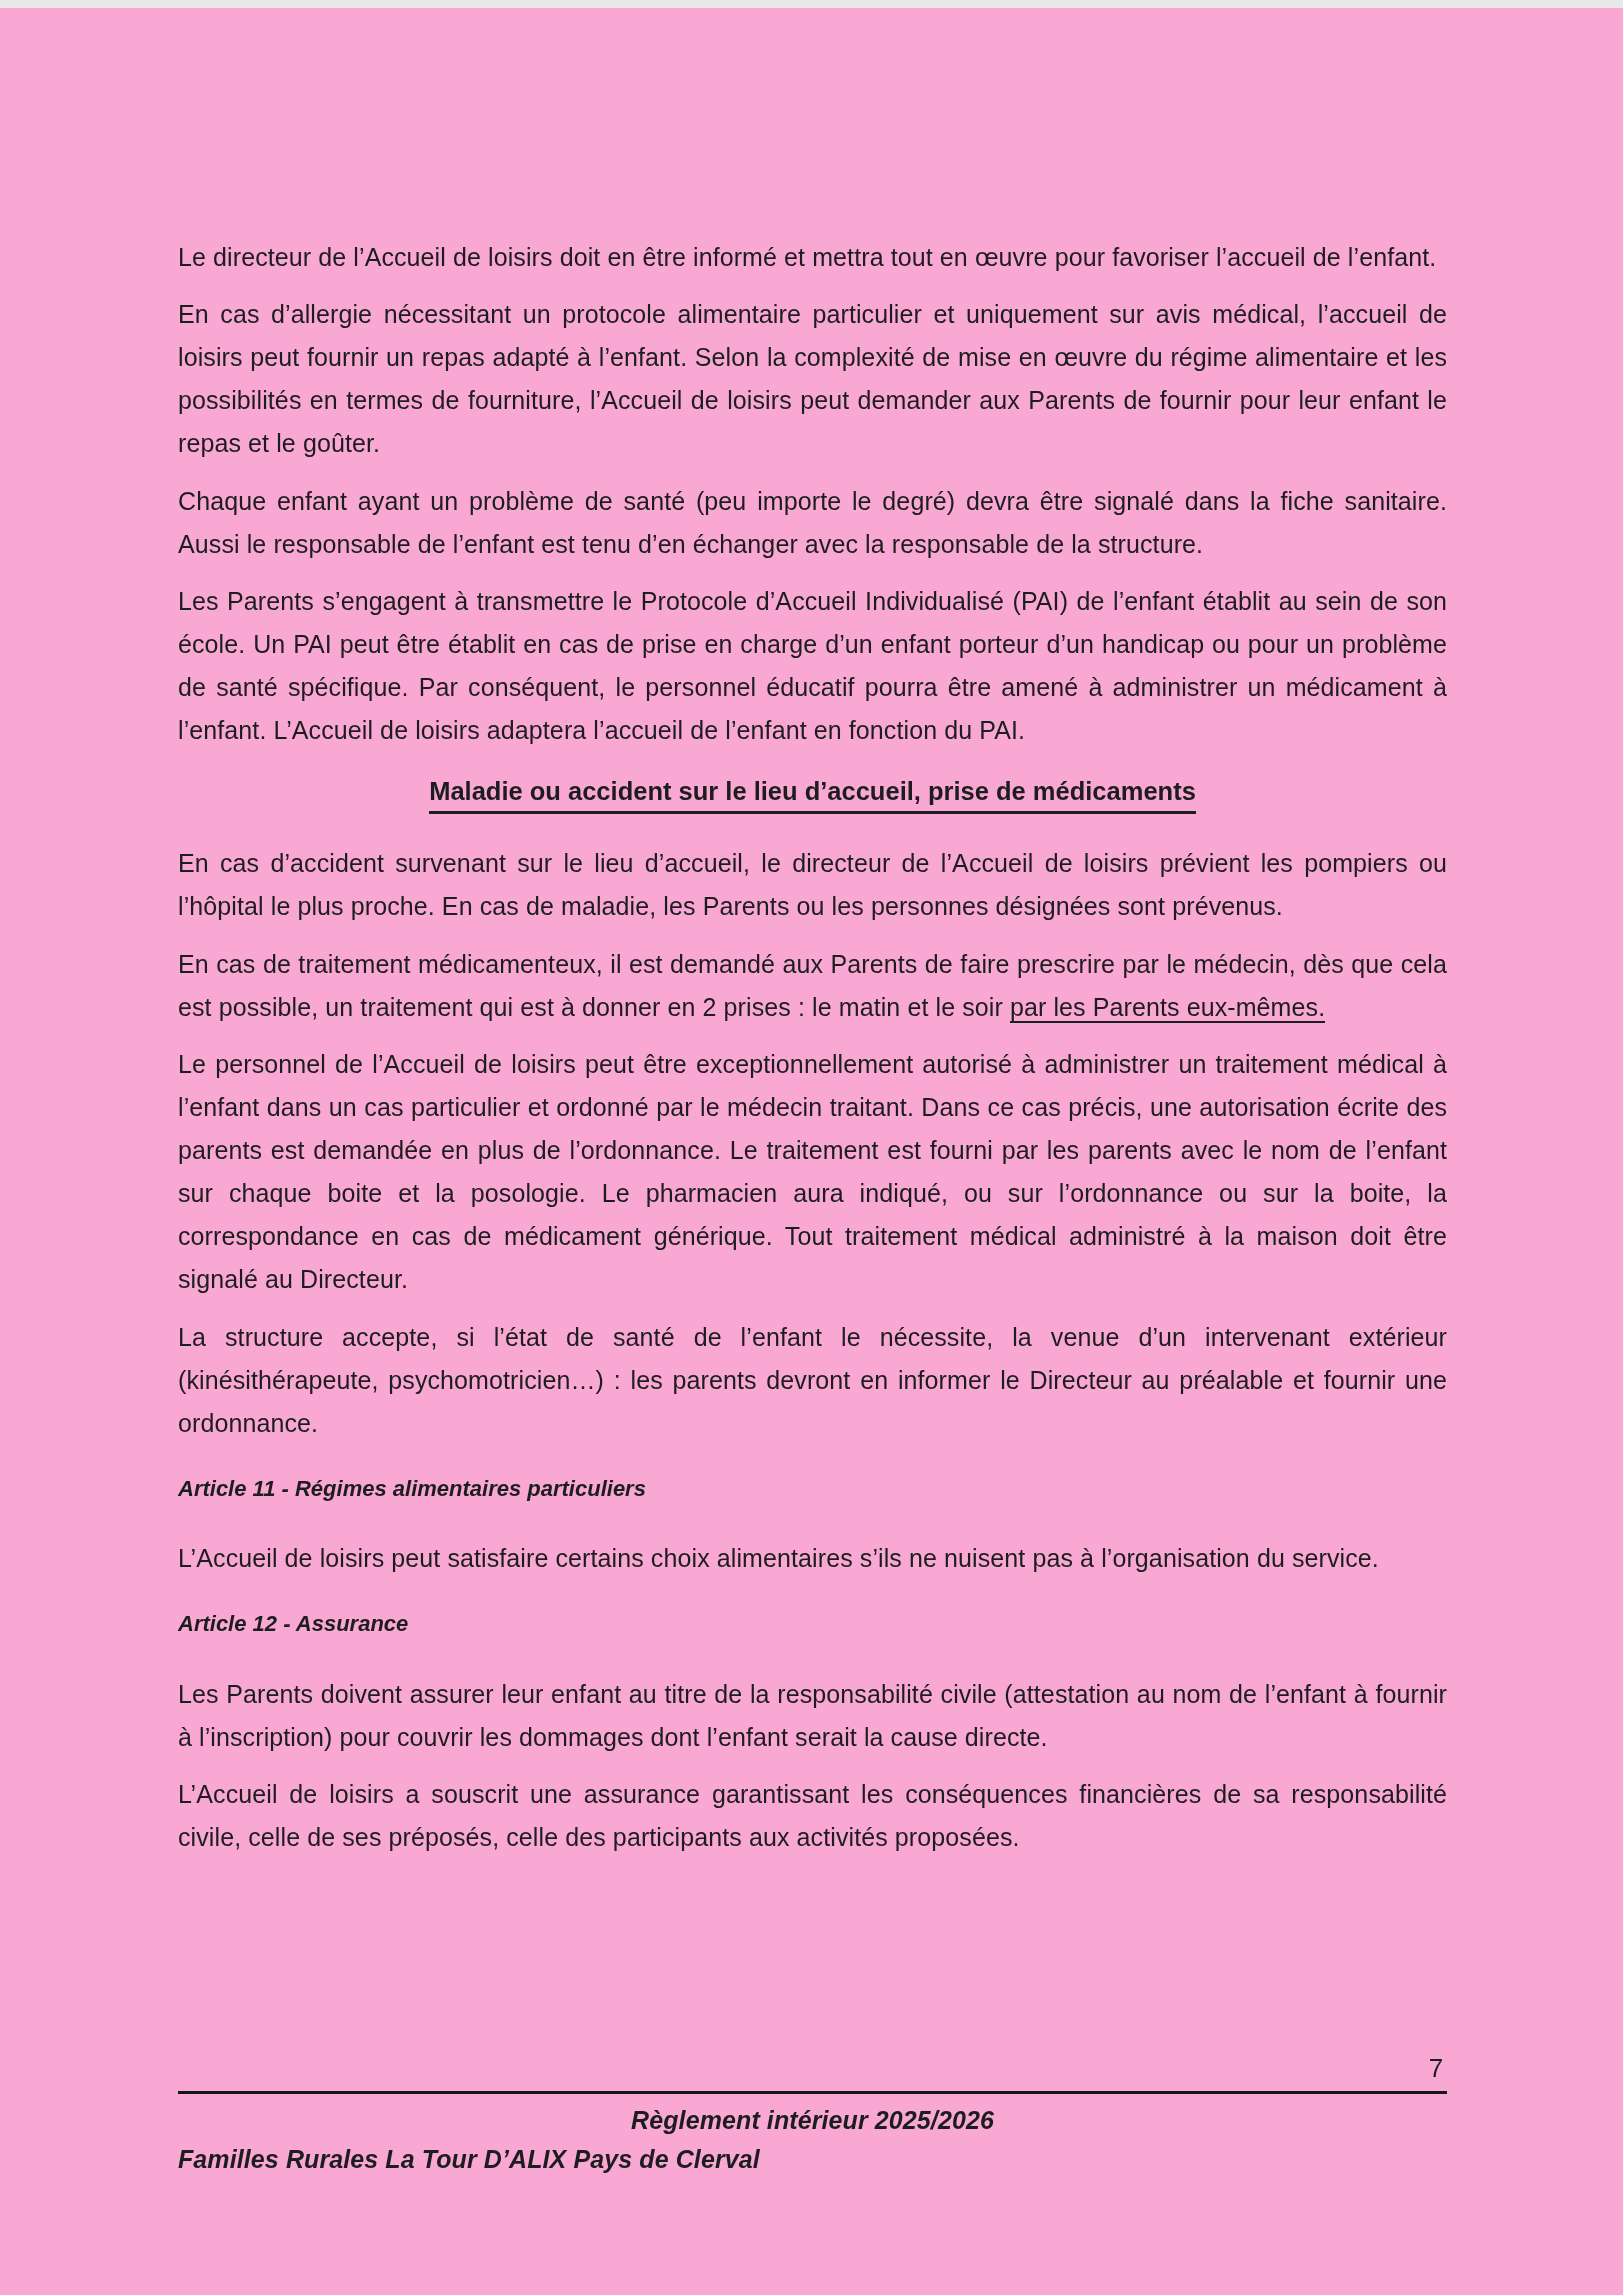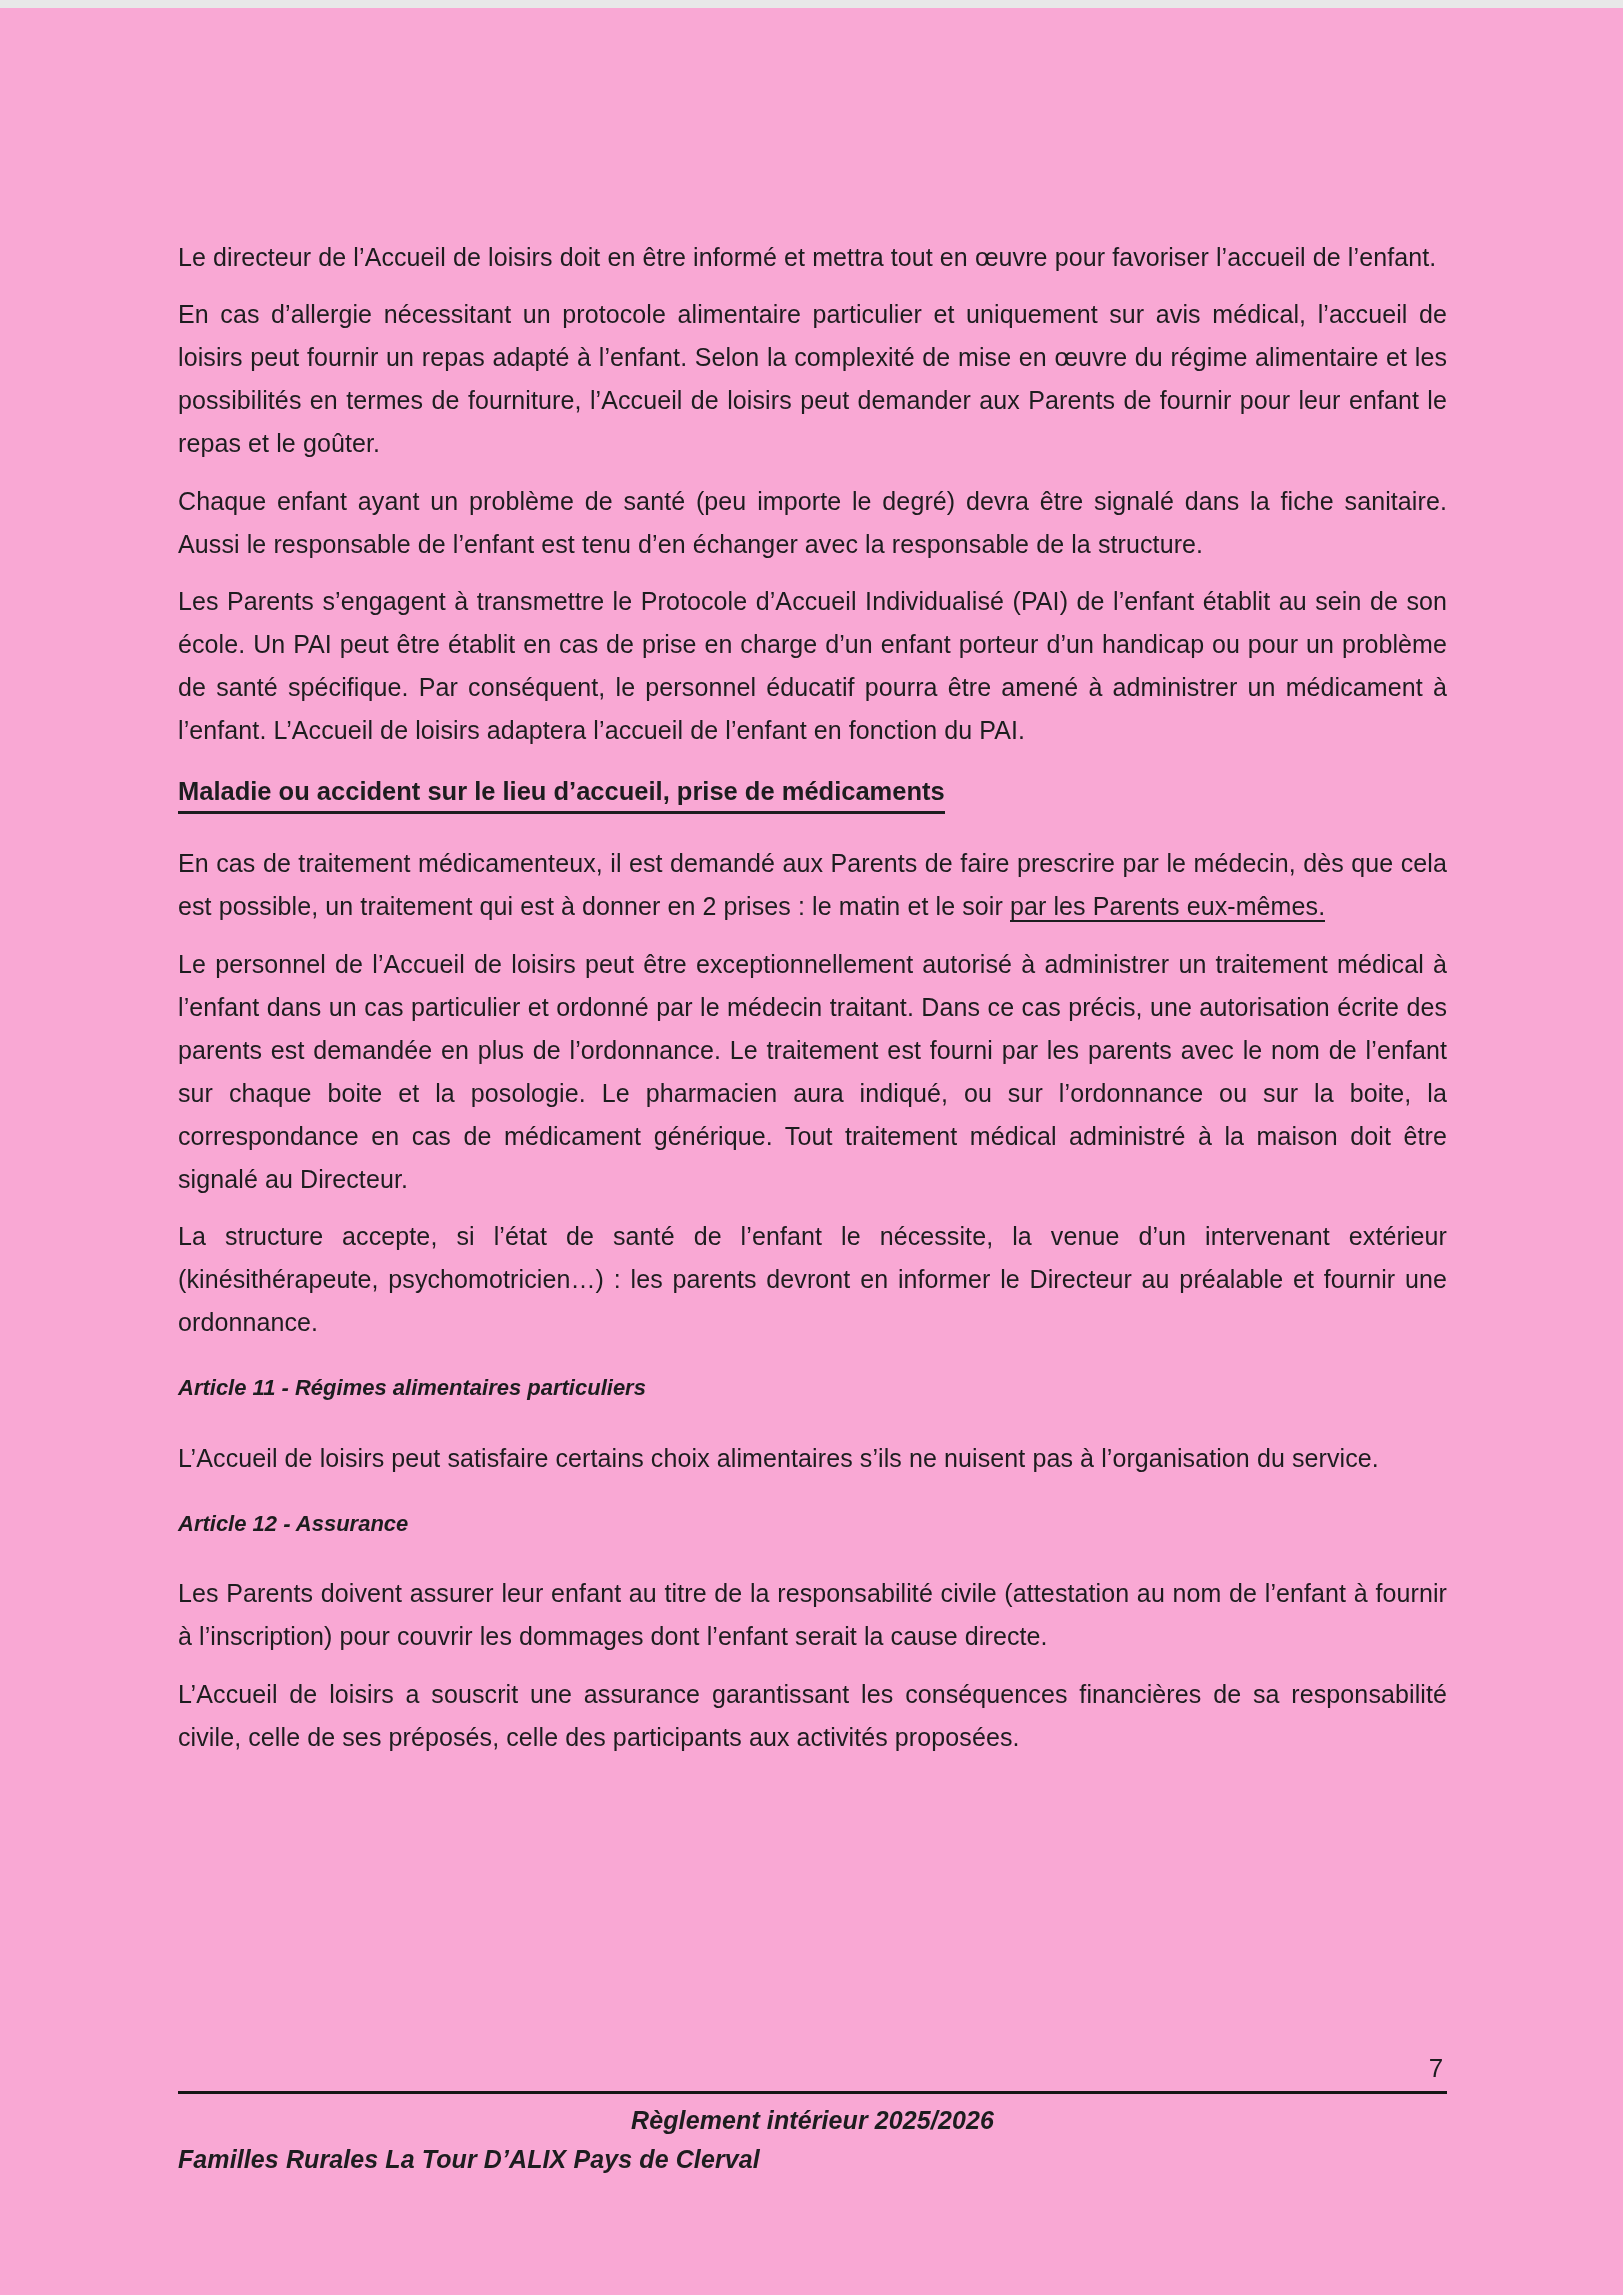--- a/index.html
+++ b/index.html
@@ -29,20 +29,21 @@
     line-height: 43px;
     text-align: justify;
     margin: 0 0 14.4px 0;
     letter-spacing: 0.1px;
   }
   .section-heading {
     font-size: 25.5px;
     line-height: 43px;
     font-weight: bold;
     margin: 18.3px 0 29px 0;
+    text-align: center;
   }
   .section-heading .underline-wrap {
     border-bottom: 3.3px solid #1d1d1f;
     padding-bottom: 5.2px;
   }
   .article-heading {
     font-size: 22px;
     line-height: 43px;
     font-weight: bold;
     font-style: italic;
@@ -90,20 +91,21 @@
     <p class="para">Le directeur de l’Accueil de loisirs doit en être informé et mettra tout en œuvre pour favoriser l’accueil de l’enfant.</p>
 
     <p class="para">En cas d’allergie nécessitant un protocole alimentaire particulier et uniquement sur avis médical, l’accueil de loisirs peut fournir un repas adapté à l’enfant. Selon la complexité de mise en œuvre du régime alimentaire et les possibilités en termes de fourniture, l’Accueil de loisirs peut demander aux Parents de fournir pour leur enfant le repas et le goûter.</p>
 
     <p class="para">Chaque enfant ayant un problème de santé (peu importe le degré) devra être signalé dans la fiche sanitaire. Aussi le responsable de l’enfant est tenu d’en échanger avec la responsable de la structure.</p>
 
     <p class="para">Les Parents s’engagent à transmettre le Protocole d’Accueil Individualisé (PAI) de l’enfant établit au sein de son école. Un PAI peut être établit en cas de prise en charge d’un enfant porteur d’un handicap ou pour un problème de santé spécifique. Par conséquent, le personnel éducatif pourra être amené à administrer un médicament à l’enfant. L’Accueil de loisirs adaptera l’accueil de l’enfant en fonction du PAI.</p>
 
     <h2 class="section-heading"><span class="underline-wrap">Maladie ou accident sur le lieu d’accueil, prise de médicaments</span></h2>
 
+    <p class="para">En cas d’accident survenant sur le lieu d’accueil, le directeur de l’Accueil de loisirs prévient les pompiers ou l’hôpital le plus proche. En cas de maladie, les Parents ou les personnes désignées sont prévenus.</p>
 
     <p class="para"><span>En cas de traitement médicamenteux, il est demandé aux Parents de faire prescrire par le médecin, dès que cela est possible, un traitement qui est à donner en 2 prises : le matin et le soir </span><span class="underline-strong">par les Parents eux-mêmes.</span></p>
 
     <p class="para">Le personnel de l’Accueil de loisirs peut être exceptionnellement autorisé à administrer un traitement médical à l’enfant dans un cas particulier et ordonné par le médecin traitant. Dans ce cas précis, une autorisation écrite des parents est demandée en plus de l’ordonnance. Le traitement est fourni par les parents avec le nom de l’enfant sur chaque boite et la posologie. Le pharmacien aura indiqué, ou sur l’ordonnance ou sur la boite, la correspondance en cas de médicament générique. Tout traitement médical administré à la maison doit être signalé au Directeur.</p>
 
     <p class="para">La structure accepte, si l’état de santé de l’enfant le nécessite, la venue d’un intervenant extérieur (kinésithérapeute, psychomotricien…) : les parents devront en informer le Directeur au préalable et fournir une ordonnance.</p>
 
     <h2 class="article-heading">Article 11 - Régimes alimentaires particuliers</h2>
 
     <p class="para">L’Accueil de loisirs peut satisfaire certains choix alimentaires s’ils ne nuisent pas à l’organisation du service.</p>

